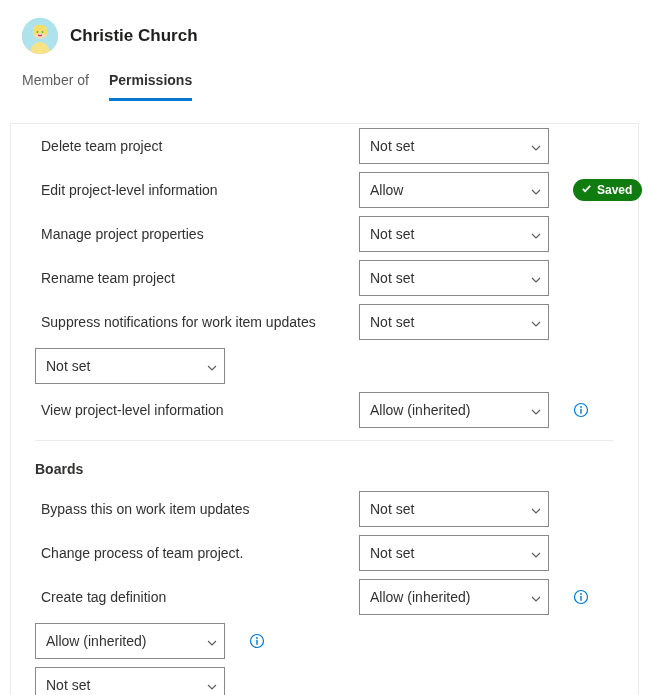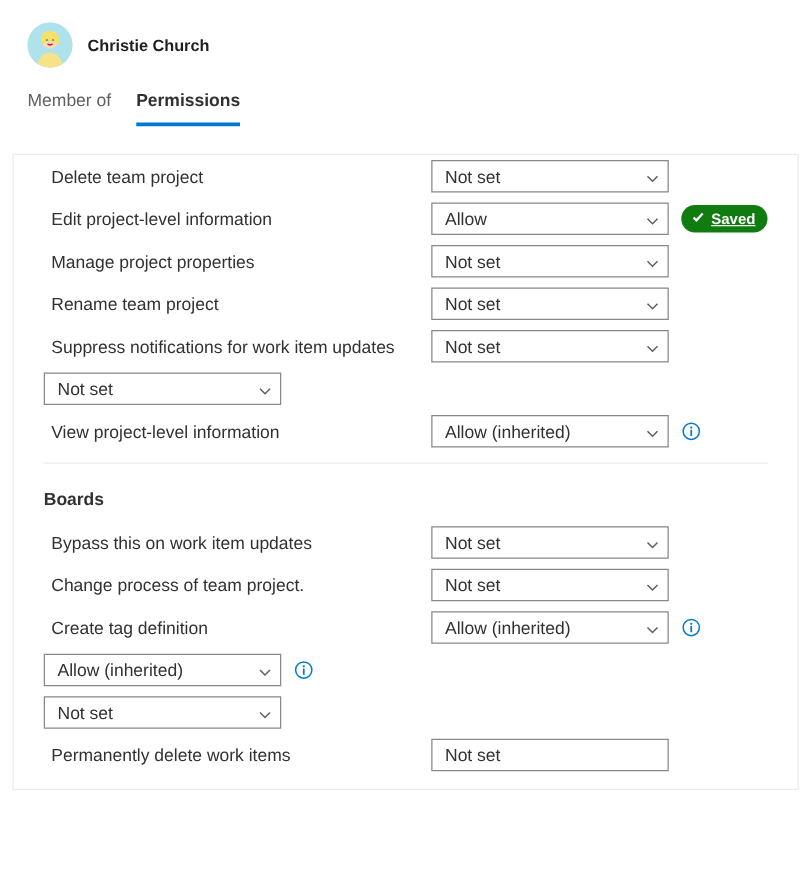--- a/index.html
+++ b/index.html
@@ -19,21 +19,21 @@
   }
   .avatar {
     width: 36px;
     height: 36px;
     border-radius: 50%;
     background: linear-gradient(180deg, #8fd7e5 0%, #f9e68a 35%, #f3c69a 55%, #e9b2c2 100%);
     display:flex; align-items:center; justify-content:center;
   }
   .avatar svg { width: 100%; height: 100%; }
   .user-name {
-    font-size: 13px;
+    font-size: 17px;
     font-weight: 600;
     color: #201f1e;
   }
   .tabs {
     display: flex;
     gap: 20px;
     padding: 18px 22px 0 22px;
     border-bottom: none;
   }
   .tab {
@@ -55,32 +55,32 @@
   }
   .section-title {
     font-weight: 600;
     font-size: 14px;
     padding: 20px 24px 10px 24px;
   }
   .row {
     display: flex;
     align-items: center;
     padding: 4px 24px;
-    gap: 10px;
+    gap: 24px;
   }
   .row-label {
     flex: 0 0 300px;
     font-size: 14px;
     color: #323130;
     padding-left: 6px;
   }
   .select {
     flex: 0 0 190px;
     border: 1px solid #8a8886;
-    height: 26px;
+    height: 36px;
     display: flex;
     align-items: center;
     justify-content: space-between;
     padding: 0 8px 0 10px;
     font-size: 14px;
     background: #fff;
     cursor: pointer;
   }
   .chevron {
     width: 10px; height: 10px;
@@ -100,21 +100,20 @@
     background: #107c10;
     color: #fff;
     border-radius: 14px;
     height: 22px;
     display: flex;
     align-items: center;
     padding: 0 10px 0 8px;
     gap: 5px;
     font-size: 12px;
     font-weight:600;
-    text-decoration:underline;
   }
   .saved-pill svg { width: 11px; height: 11px; }
   .section-divider {
     border-top: 1px solid #edebe9;
     margin: 8px 24px 0 24px;
   }
 </style>
 </head>
 <body>
 

